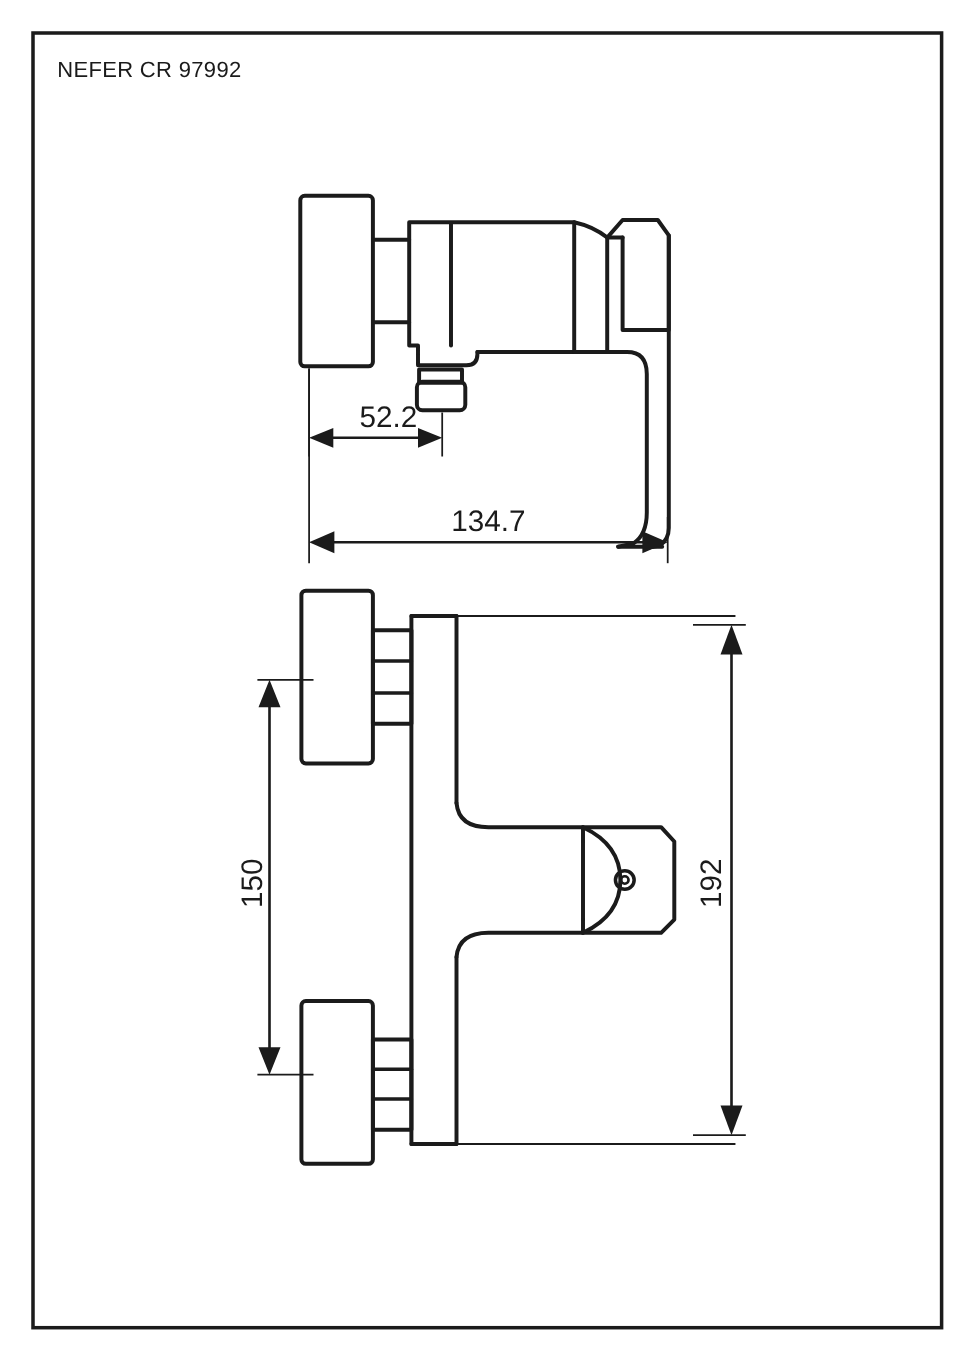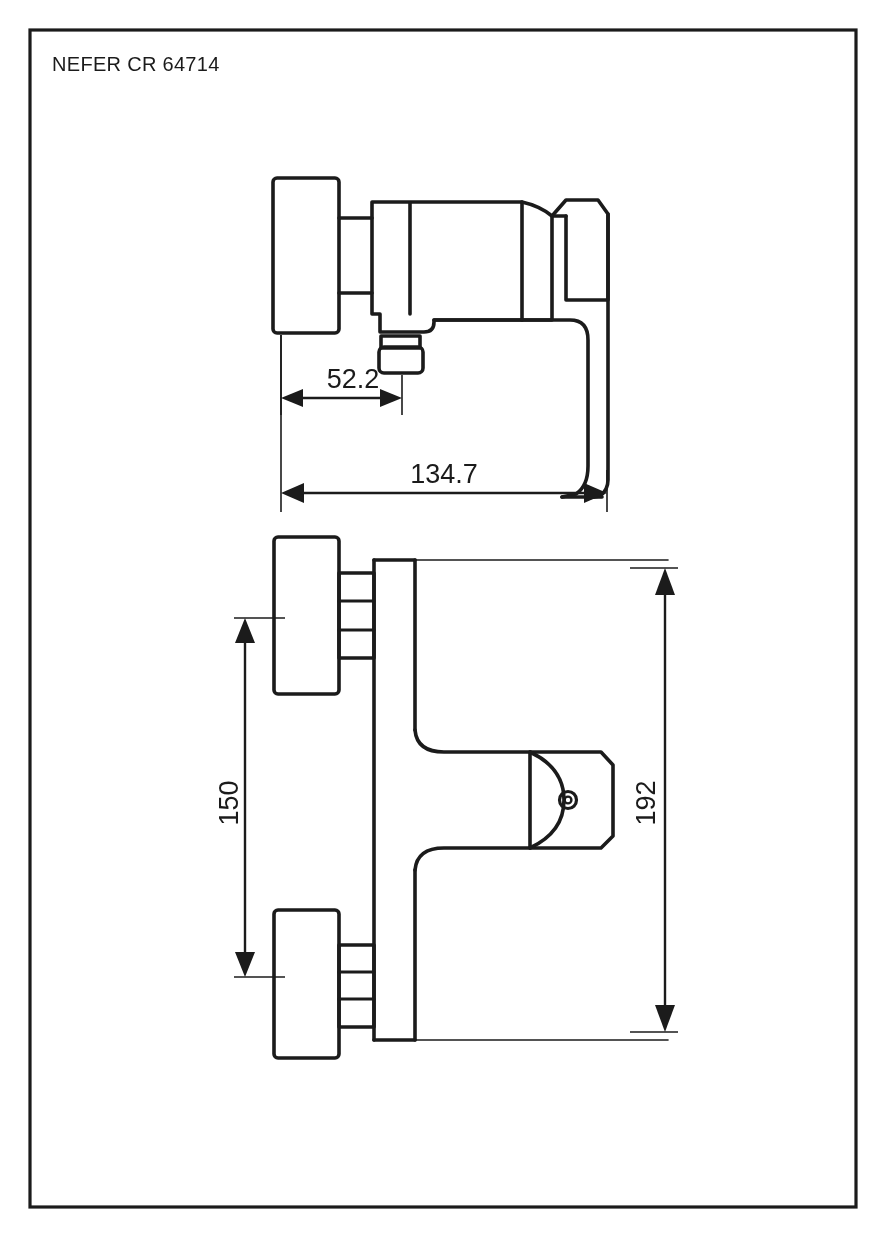--- a/index.html
+++ b/index.html
@@ -184,15 +184,15 @@
       <line x1="630" y1="568" x2="678" y2="568" stroke-width="1.6"></line>
       <line x1="630" y1="1032" x2="678" y2="1032" stroke-width="1.6"></line>
       <line x1="665" y1="574" x2="665" y2="1026" stroke-width="2.4"></line>
       <polygon points="665,568 655,595 675,595" stroke="none"></polygon>
       <polygon points="665,1032 655,1005 675,1005" stroke="none"></polygon>
       <text class="dim-label" x="655" y="803" text-anchor="middle" stroke="none" transform="rotate(-90 655 803)">192</text>
     </g>
 
   </svg>
 
-  <div class="title-text">NEFER CR 64714</div>
+  <div class="title-text">NEFER CR 97992</div>
 
 </div>
 
 </body></html>

